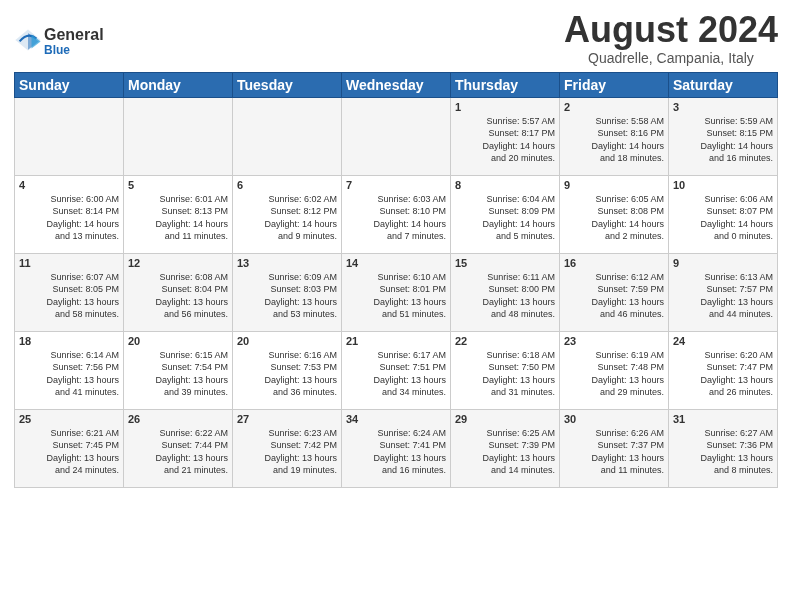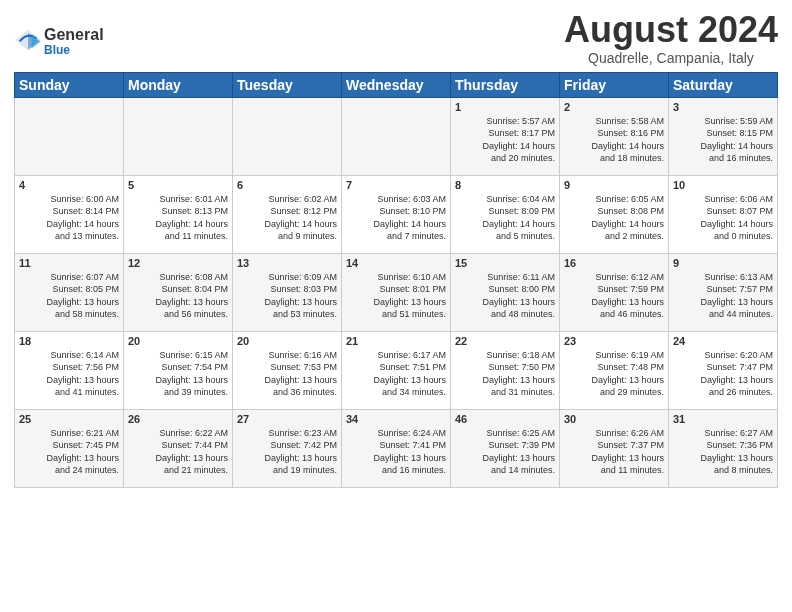--- a/index.html
+++ b/index.html
@@ -259,21 +259,21 @@
           </td>
           <td>
             <span class="day-num">27</span>
             <div class="day-info">Sunrise: 6:23 AM<br>Sunset: 7:42 PM<br>Daylight: 13 hours<br>and 19 minutes.</div>
           </td>
           <td>
             <span class="day-num">34</span>
             <div class="day-info">Sunrise: 6:24 AM<br>Sunset: 7:41 PM<br>Daylight: 13 hours<br>and 16 minutes.</div>
           </td>
           <td>
-            <span class="day-num">46</span>
+            <span class="day-num">29</span>
             <div class="day-info">Sunrise: 6:25 AM<br>Sunset: 7:39 PM<br>Daylight: 13 hours<br>and 14 minutes.</div>
           </td>
           <td>
             <span class="day-num">30</span>
             <div class="day-info">Sunrise: 6:26 AM<br>Sunset: 7:37 PM<br>Daylight: 13 hours<br>and 11 minutes.</div>
           </td>
           <td>
             <span class="day-num">31</span>
             <div class="day-info">Sunrise: 6:27 AM<br>Sunset: 7:36 PM<br>Daylight: 13 hours<br>and 8 minutes.</div>
           </td>

